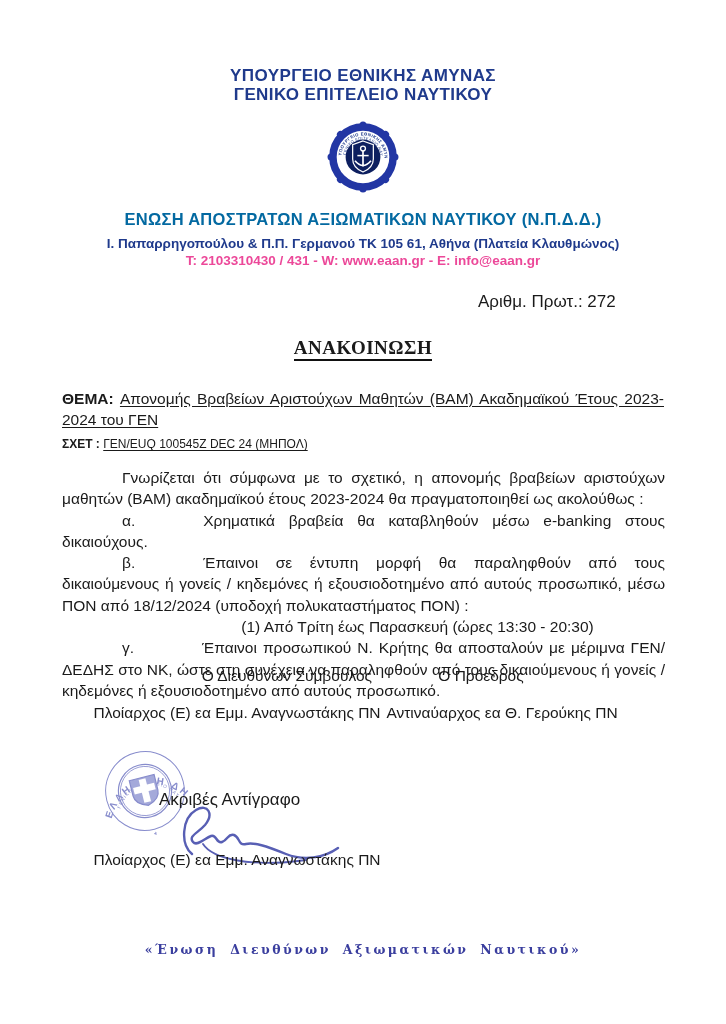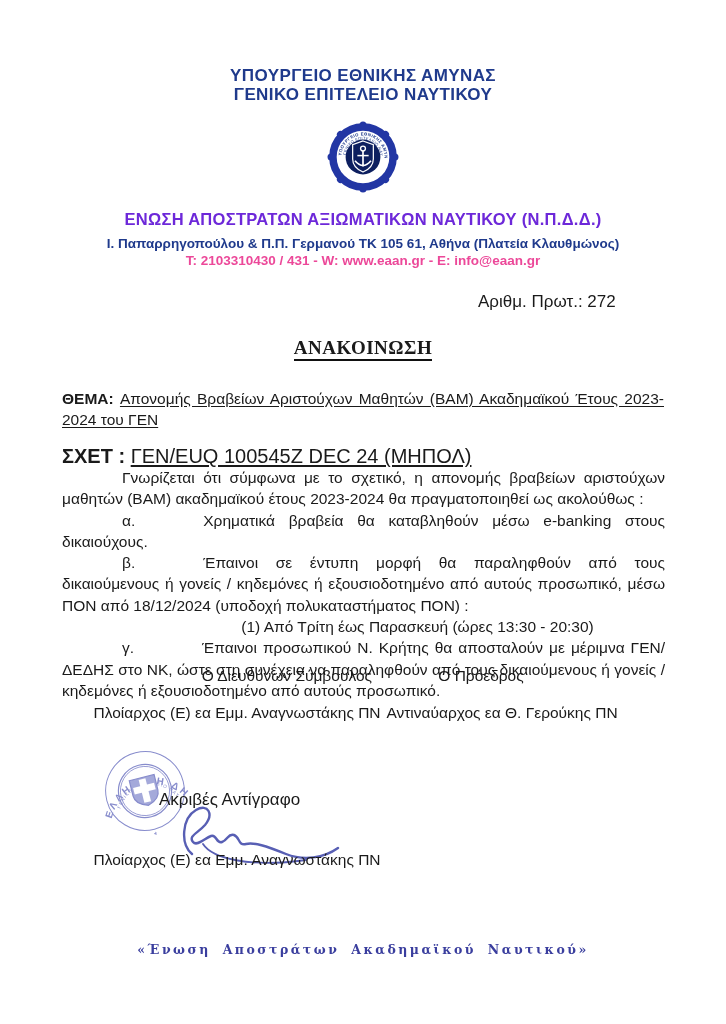--- a/index.html
+++ b/index.html
@@ -9,32 +9,32 @@
     background:#ffffff;
     margin:0 auto;
     font-family:"Liberation Sans","DejaVu Sans",sans-serif;
     color:#1a1a1a;
     overflow:hidden;
   }
   
   .hdr{position:absolute;top:66px;left:0;width:100%;text-align:center;}
   .hdr-line{font-size:17px;font-weight:bold;color:#1f3a8c;letter-spacing:.4px;line-height:19px;}
   .logo-wrap{margin:6px auto 2px auto;width:94px;height:94px;}
-  .union{font-size:16.5px;font-weight:bold;color:#6d28d9;letter-spacing:.3px;margin-top:6px;}
+  .union{font-size:16.5px;font-weight:bold;color:#0369a1;letter-spacing:.3px;margin-top:6px;}
   .addr{font-size:13.5px;font-weight:bold;color:#1f3a8c;margin-top:6px;line-height:17px;}
   .contact{font-size:13.5px;font-weight:bold;color:#ec4899;line-height:17px;}
   
   .meta{position:absolute;left:478px;top:293px;font-size:17px;line-height:18px;}
   
   .title{position:absolute;top:337px;left:0;width:100%;text-align:center;font-family:Liberation Serif, serif;}
   .title span{font-size:19px;font-weight:bold;border-bottom:2px solid #111;padding-bottom:1px;letter-spacing:.5px;}
   .subject{position:absolute;top:372px;left:62px;width:602px;font-size:15.5px;line-height:21px;text-align:justify;}
   .subject b{text-decoration:none;}
   .subject u, .ref u{text-underline-offset:2px;}
-  .ref{position:absolute;top:425px;left:62px;width:602px;font-size:20px;}
+  .ref{position:absolute;top:425px;left:62px;width:602px;font-size:12px;}
   
   .bodytxt{position:absolute;top:467px;left:62px;width:603px;font-size:15.5px;line-height:21.3px;text-align:justify;}
   .bodytxt p{margin:0;}
   .ind{display:inline-block;width:60px;}
   .gap{display:inline-block;width:68px;}
   .sub1{padding-left:108px;text-align:center;}
   
   .sig-title-l{position:absolute;top:667px;left:62px;width:310px;text-align:right;font-size:15.5px;}
   .sig-title-r{position:absolute;top:667px;left:331px;width:300px;text-align:center;font-size:15.5px;}
   .sig-name-l{position:absolute;top:704px;left:62px;width:350px;text-align:center;font-size:15.5px;}
@@ -158,15 +158,15 @@
 
   <div class="scribble">
     <svg viewBox="0 0 165 72" width="165" height="72">
       <path d="M 14 54 C 2 44 4 18 18 10 C 30 3 36 14 27 25 C 20 33 10 36 15 42 C 19 47 27 38 33 36 C 39 34 38 44 44 42 C 50 40 50 33 56 35 C 62 37 60 46 68 44 C 76 42 88 46 108 54 C 126 61 146 58 160 48" fill="none" stroke="#585fb4" stroke-width="2.4" stroke-linecap="round"></path>
       <path d="M 25 44 C 34 58 70 68 128 60" fill="none" stroke="#585fb4" stroke-width="1.8" stroke-linecap="round"></path>
     </svg>
   </div>
 
   <div class="cert-name">Πλοίαρχος (Ε) εα Εμμ. Αναγνωστάκης ΠΝ</div>
 
-  <div class="footer">«Ένωση  Αποστράτων Ακαδημαϊκού Ναυτικού»</div>
+  <div class="footer">«Ένωση  Διευθύνων Αξιωματικών Ναυτικού»</div>
 
 </div>
 
 </body></html>

